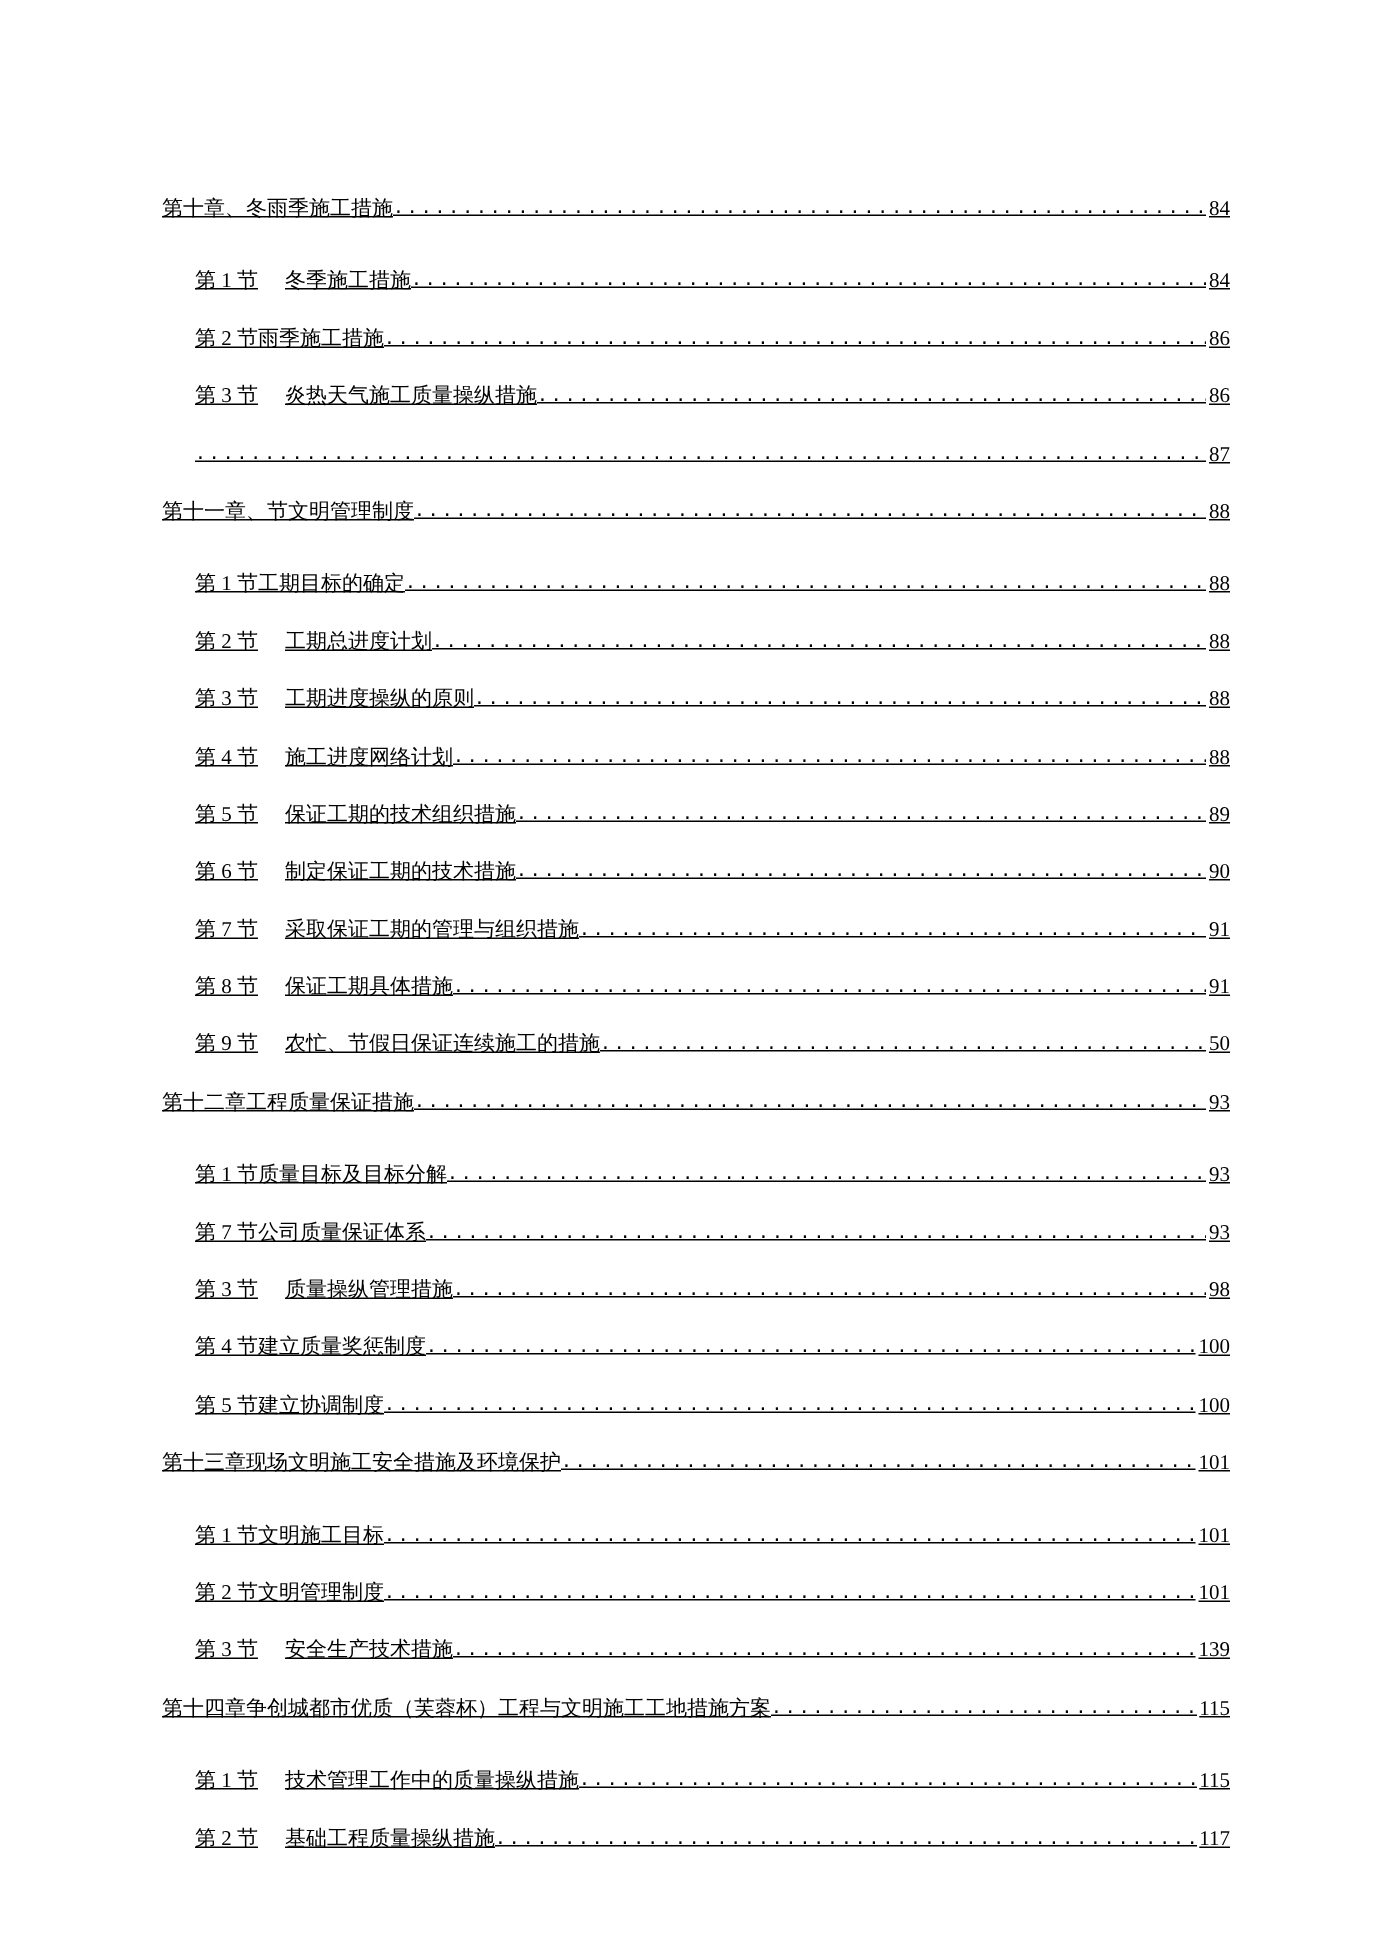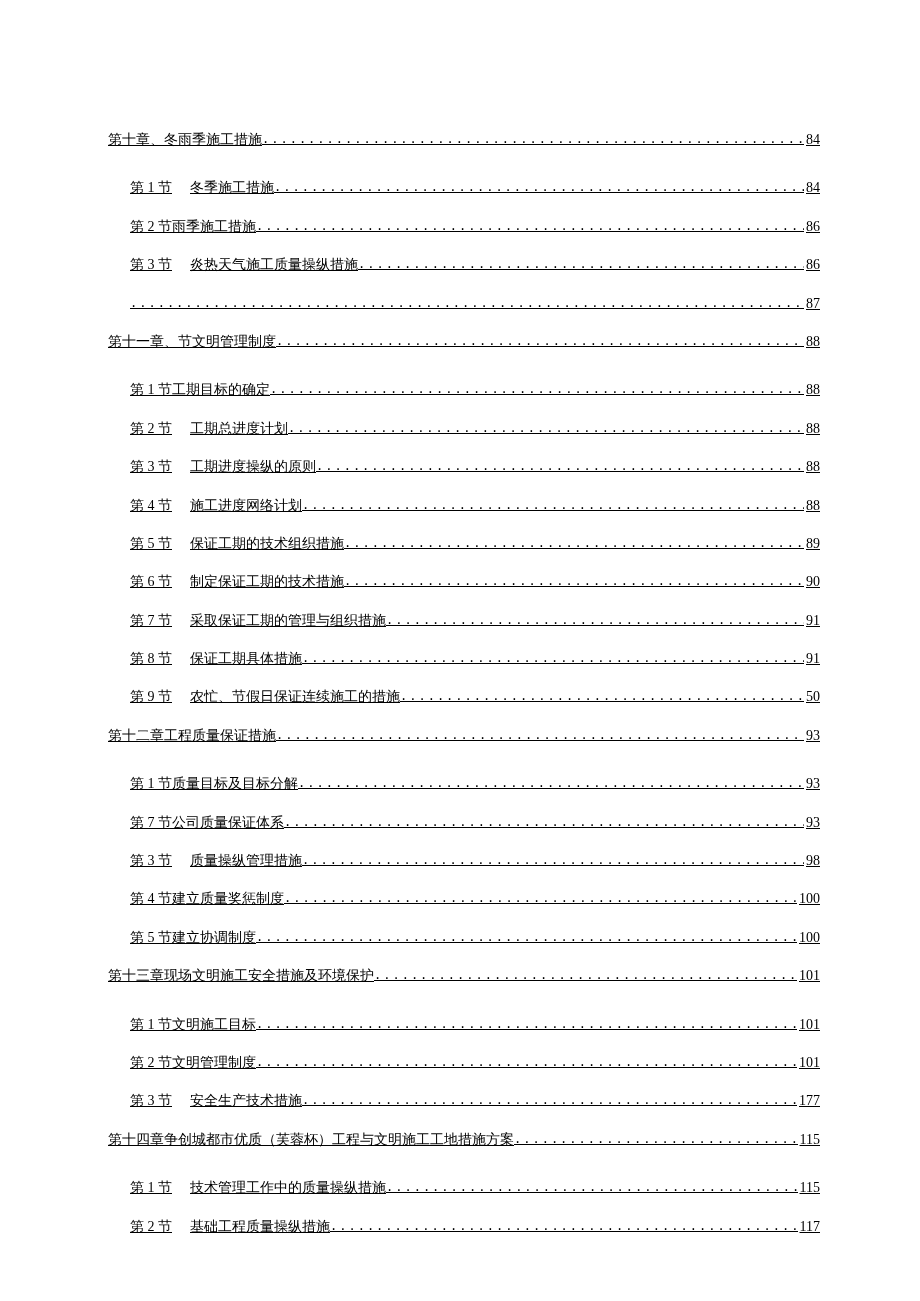--- a/index.html
+++ b/index.html
@@ -175,21 +175,21 @@
       <span class="toc-page"> 101</span>
     </div>
     <div class="toc-line section">
       <span class="toc-label">第 2 节文明管理制度 </span>
       <span class="toc-dots"></span>
       <span class="toc-page"> 101</span>
     </div>
     <div class="toc-line section">
       <span class="toc-label">第 3 节<span class="gap"></span>安全生产技术措施 </span>
       <span class="toc-dots"></span>
-      <span class="toc-page"> 177</span>
+      <span class="toc-page"> 139</span>
     </div>
     <div class="toc-line chapter">
       <span class="toc-label">第十四章争创城都市优质（芙蓉杯）工程与文明施工工地措施方案 </span>
       <span class="toc-dots"></span>
       <span class="toc-page"> 115</span>
     </div>
     <div class="toc-line section">
       <span class="toc-label">第 1 节<span class="gap"></span>技术管理工作中的质量操纵措施 </span>
       <span class="toc-dots"></span>
       <span class="toc-page"> 115</span>

